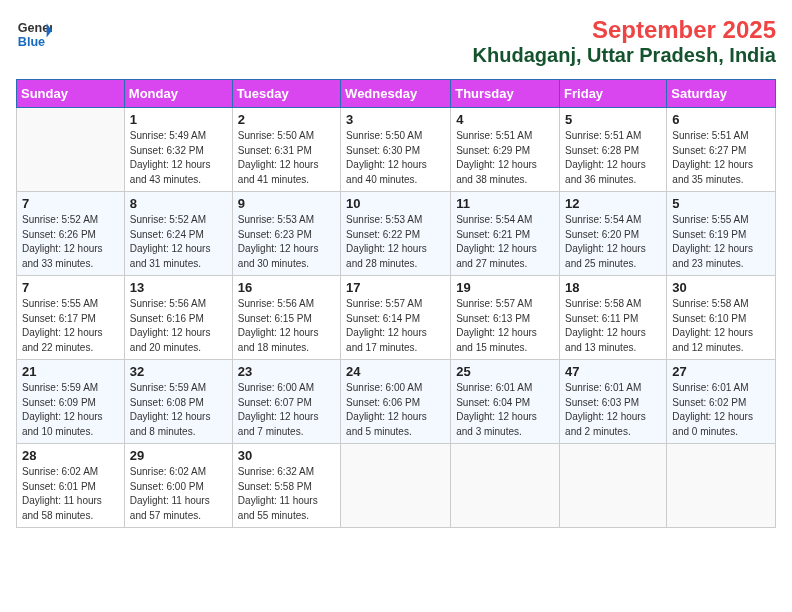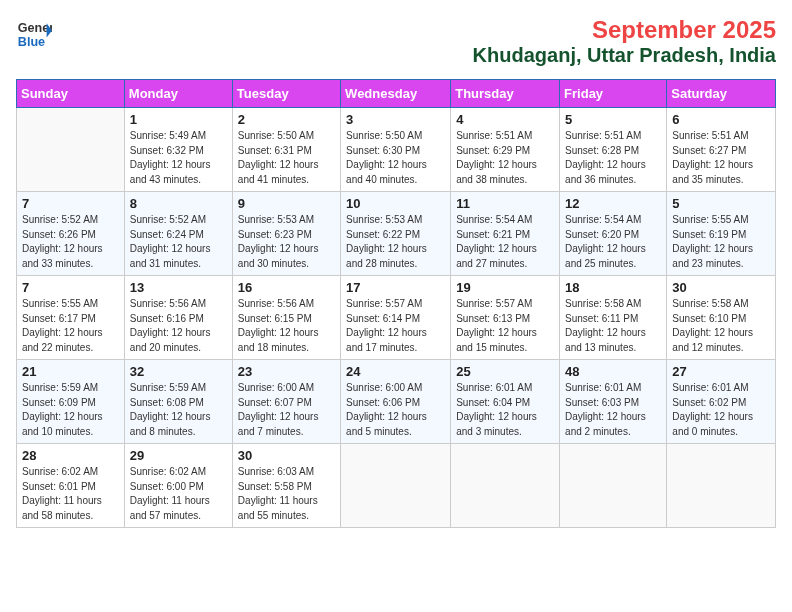--- a/index.html
+++ b/index.html
@@ -281,21 +281,21 @@
 and 5 minutes.</div>
         </td>
         <td>
           <span class="day-num">25</span>
           <div class="day-info" style="white-space: pre-line;">Sunrise: 6:01 AM
 Sunset: 6:04 PM
 Daylight: 12 hours
 and 3 minutes.</div>
         </td>
         <td>
-          <span class="day-num">48</span>
+          <span class="day-num">47</span>
           <div class="day-info" style="white-space: pre-line;">Sunrise: 6:01 AM
 Sunset: 6:03 PM
 Daylight: 12 hours
 and 2 minutes.</div>
         </td>
         <td>
           <span class="day-num">27</span>
           <div class="day-info" style="white-space: pre-line;">Sunrise: 6:01 AM
 Sunset: 6:02 PM
 Daylight: 12 hours
@@ -312,21 +312,21 @@
         </td>
         <td>
           <span class="day-num">29</span>
           <div class="day-info" style="white-space: pre-line;">Sunrise: 6:02 AM
 Sunset: 6:00 PM
 Daylight: 11 hours
 and 57 minutes.</div>
         </td>
         <td>
           <span class="day-num">30</span>
-          <div class="day-info" style="white-space: pre-line;">Sunrise: 6:03 AM
+          <div class="day-info" style="white-space: pre-line;">Sunrise: 6:32 AM
 Sunset: 5:58 PM
 Daylight: 11 hours
 and 55 minutes.</div>
         </td>
         <td class="empty-cell"></td>
         <td class="empty-cell"></td>
         <td class="empty-cell"></td>
         <td class="empty-cell"></td>
       </tr>
     </tbody>

